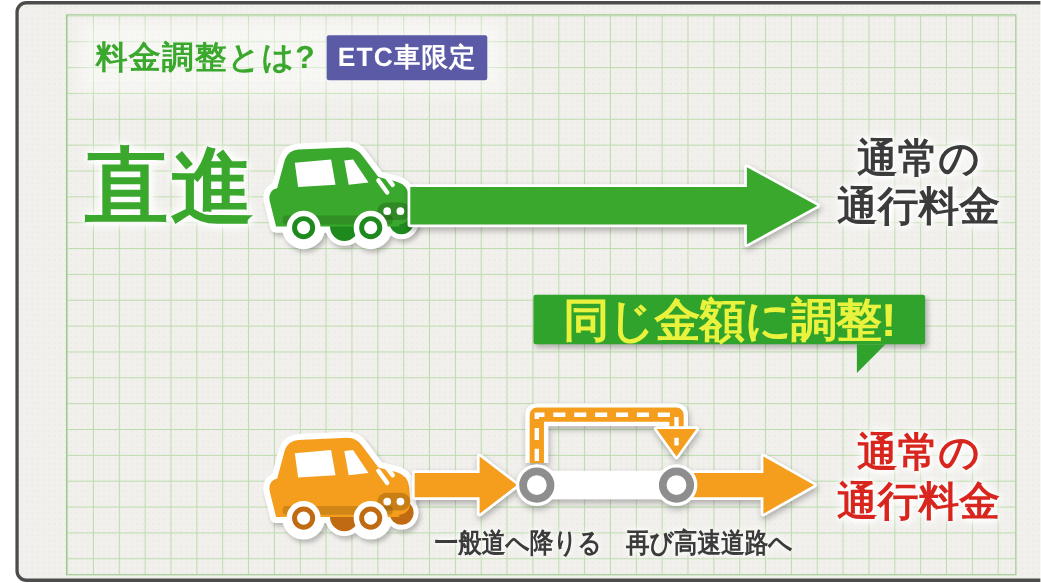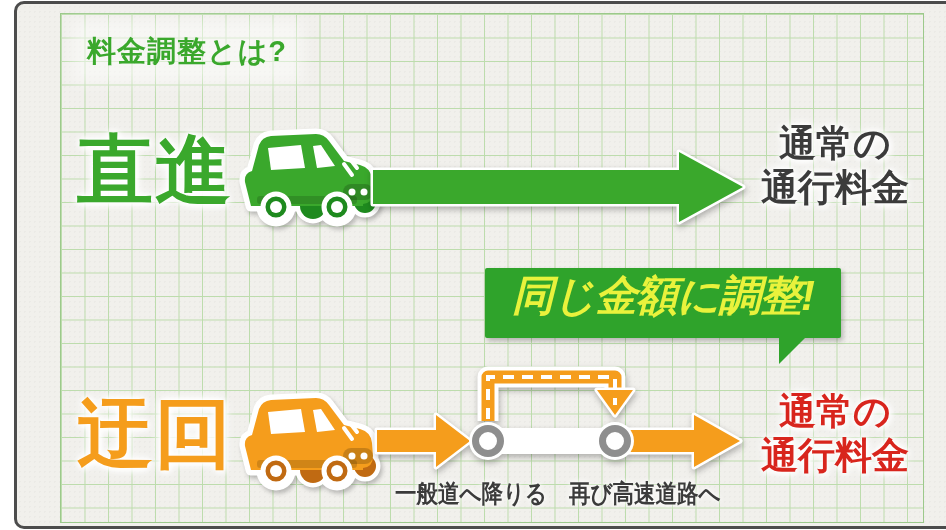--- a/index.html
+++ b/index.html
@@ -28,23 +28,23 @@
   .row-label{position:absolute;font-size:76px;font-weight:900;line-height:1;letter-spacing:2px;}
   .row-label.straight{left:60px;top:128px;color:var(--green,#3da32e);text-align:right;}
   .row-label.detour{left:60px;top:392px;color:var(--orange,#f59d1c);}
   .car{position:absolute;width:150px;height:100px;filter:drop-shadow(2px 3px 2px rgba(80,80,80,.35));}
   .car.straight{left:214px;top:124px;--car-main:var(--green,#2fb42a);--car-dark:var(--green-dark,#1e8a1e);}
   .car.detour{left:214px;top:388px;--car-main:var(--orange,#f59d1c);--car-dark:var(--orange-dark,#c06a12);}
   .arrow-svg{position:absolute;filter:drop-shadow(1px 3px 3px rgba(0,0,0,.28));}
   .result{position:absolute;font-size:37px;font-weight:800;line-height:44px;letter-spacing:0;text-align:center;}
   .result.straight{left:744px;top:118px;color:var(--ink,#3b3b3b);}
   .result.detour{left:744px;top:386px;color:var(--result-red,#d8251d);}
-  .banner{position:absolute;left:468px;top:264px;width:356px;height:70px;background:var(--banner-green,#2fa32b);
-    display:flex;justify-content:center;border-radius:2px;
-    box-shadow:2px 3px 5px rgba(0,0,0,.25);font-style:italic;}
+  .banner{position:absolute;left:468px;top:264px;width:356px;height:45px;background:var(--banner-green,#2fa32b);
+    display:flex;align-items:center;justify-content:center;border-radius:2px;
+    box-shadow:2px 3px 5px rgba(0,0,0,.25);}
   .banner-text{font-size:42px;font-weight:900;color:var(--banner-text-yellow,#e9f23c);letter-spacing:-1px;white-space:nowrap;}
   .banner-tail{position:absolute;left:294px;top:100%;width:0;height:0;
     border-top:26px solid var(--banner-green,#2fa32b);border-right:26px solid transparent;}
   .road-label{position:absolute;font-size:25px;font-weight:600;color:var(--ink,#3b3b3b);white-space:nowrap;
     transform:scaleX(.86);transform-origin:left top;text-shadow:0 0 4px #fff,0 0 8px #fff;}
   .road-label.exit{left:378px;top:473px;}
   .road-label.reentry{left:552px;top:473px;}
 </style>
 </head>
 <body>
@@ -78,40 +78,40 @@
           <circle cx="45" cy="79" r="13" style="fill:var(--car-dark,#1e8a1e)" stroke="#fff" stroke-width="5"></circle>
           <circle cx="45" cy="79" r="6" fill="#fff"></circle>
           <circle cx="106" cy="79" r="13" style="fill:var(--car-dark,#1e8a1e)" stroke="#fff" stroke-width="5"></circle>
           <circle cx="106" cy="79" r="6" fill="#fff"></circle>
         </symbol>
       </defs>
     </svg>
 
     <div class="header">
       <span class="title">料金調整とは?</span>
+      <span class="badge">ETC車限定</span>
     </div>
 
     <div class="row-label straight glow">直進</div>
     <svg class="car straight" viewBox="0 0 150 100">
         <use href="#car"></use>
       </svg>
     <svg class="arrow-svg" style="left:352px;top:143px" width="380" height="80" viewBox="0 0 380 80">
       <polygon points="4,23 310,23 310,5 374,40 310,75 310,57 4,57" style="fill:var(--green,#3aa82c)" stroke="#fff" stroke-width="5" stroke-linejoin="round" paint-order="stroke"></polygon>
     </svg>
     <div class="result straight glow">
       <div>通常の</div>
       <div>通行料金</div>
     </div>
 
     <div class="banner">
       <span class="banner-text">同じ金額に調整!</span>
       <span class="banner-tail"></span>
     </div>
 
-    <div class="row-label detour glow">迂回</div>
     <svg class="car detour" viewBox="0 0 150 100">
         <use href="#car"></use>
       </svg>
 
     <svg class="arrow-svg" style="left:355px;top:355px" width="385" height="115" viewBox="0 0 385 115">
 
       <g fill="none" stroke-linejoin="round">
         <path d="M116,62 V18 H243 V34" stroke="#fff" stroke-width="21"></path>
         <path d="M116,62 V18 H243 V34" style="stroke:var(--orange,#f59d1c)" stroke-width="13"></path>
       </g>

